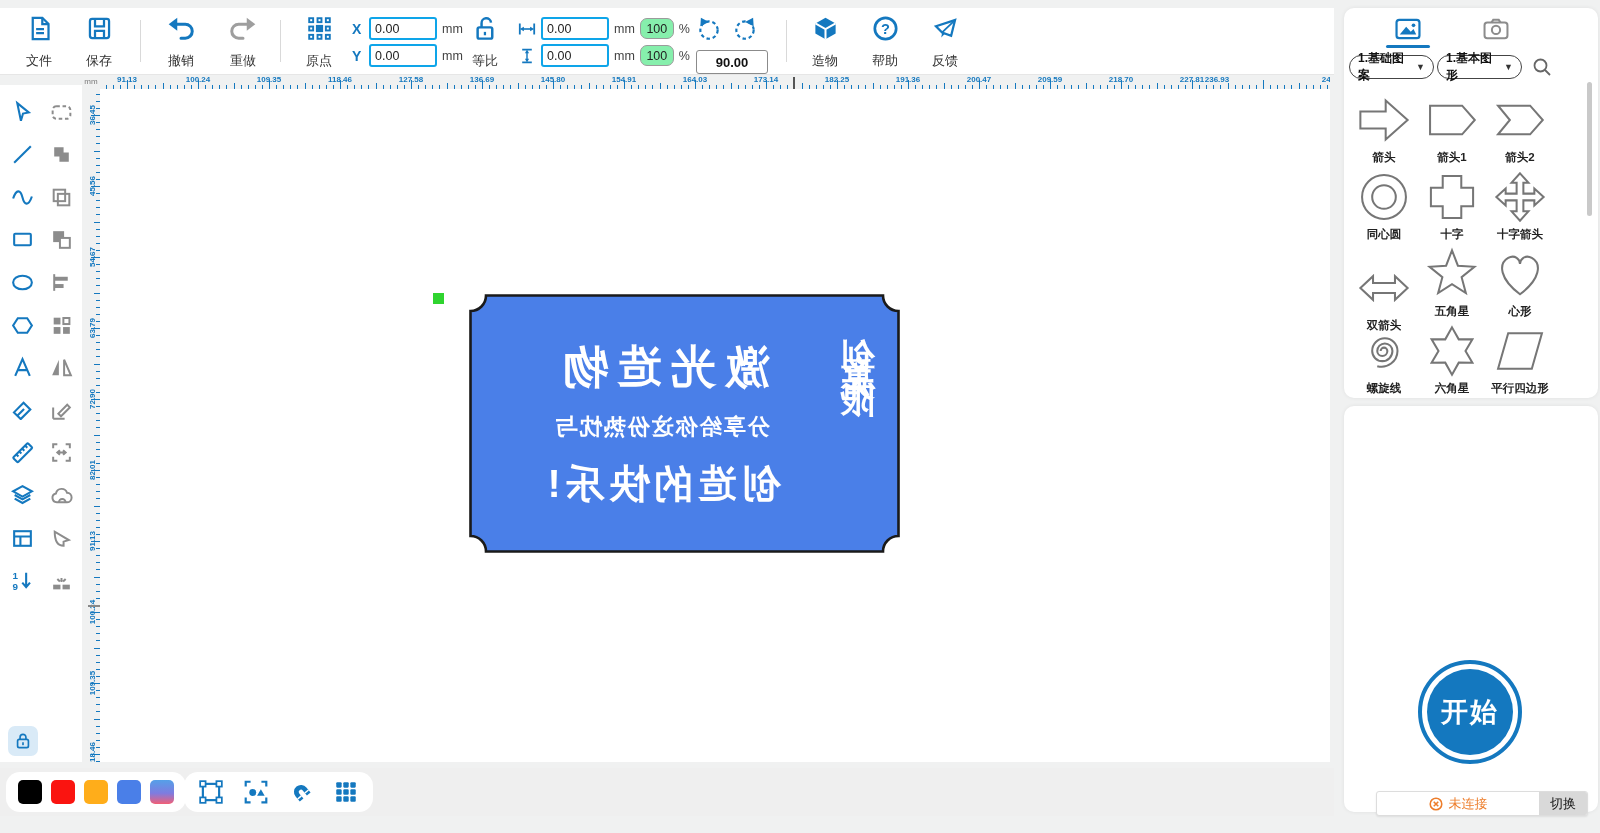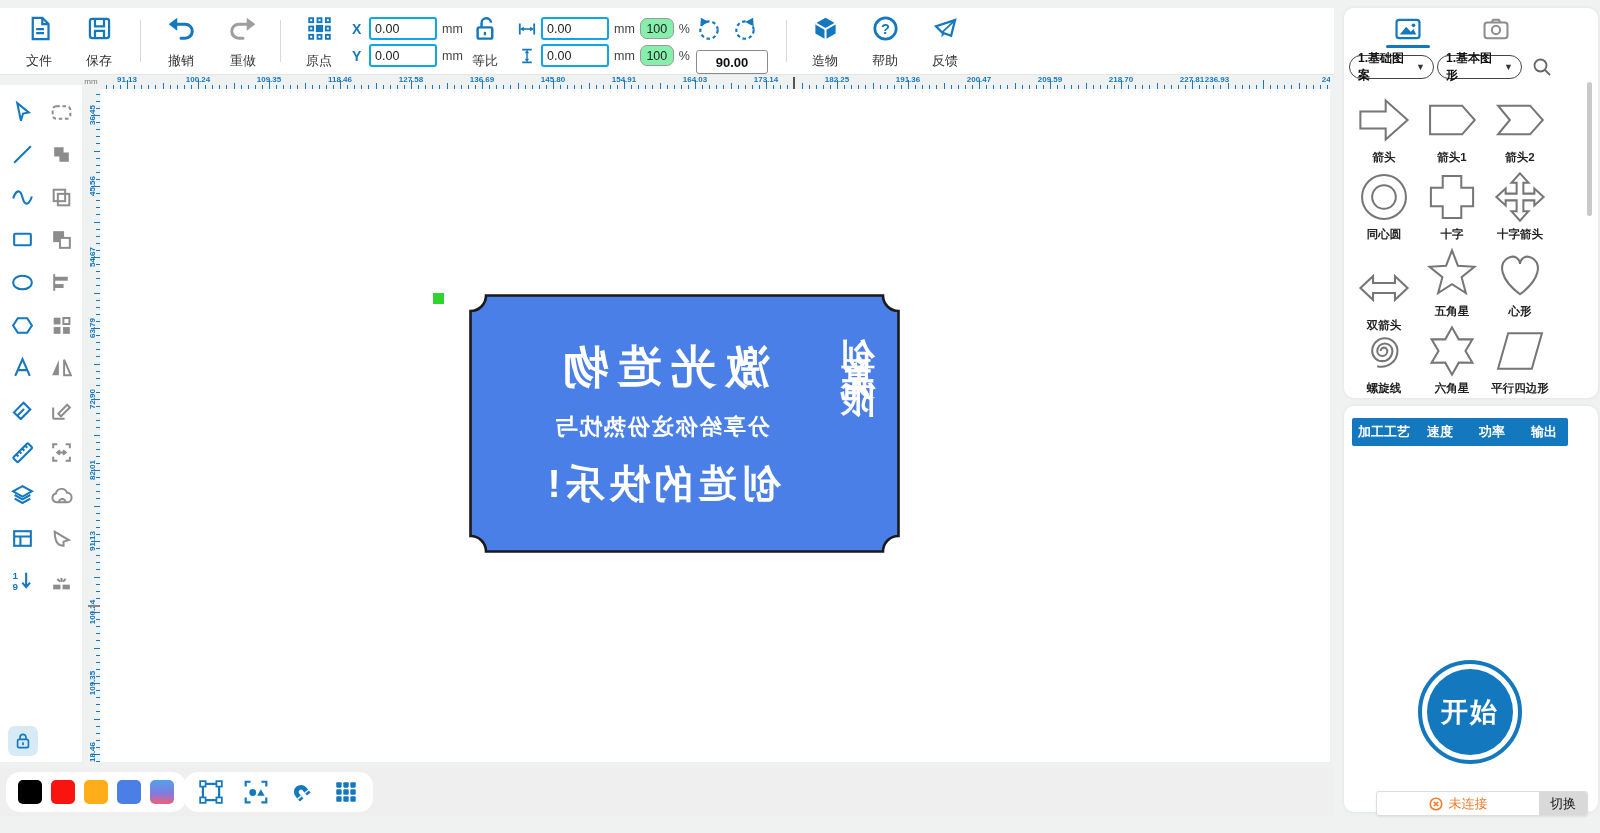--- a/index.html
+++ b/index.html
@@ -872,26 +872,20 @@
           </svg>
         </div>
     <div class="nm">平行四边形</div>
       </div>
     </div>
   <div class="scroll" style="left:243px;top:74px;height:134px;"></div>
 </div>
 
 <div class="rcard" style="left:1344px;top:406px;width:254px;height:406px;"></div>
 <div class="ptable">
-  <div class="phead" id="pHead">
-      <div>加工工艺</div>
-      <div>速度</div>
-      <div>功率</div>
-      <div>输出</div>
-    </div>
   <div id="pRows">
     </div>
 </div>
 <div class="startbtn">
   <div class="startinner">
       <span>开始</span>
     </div>
 </div>
 <div class="connbar">
   <div class="connleft">

